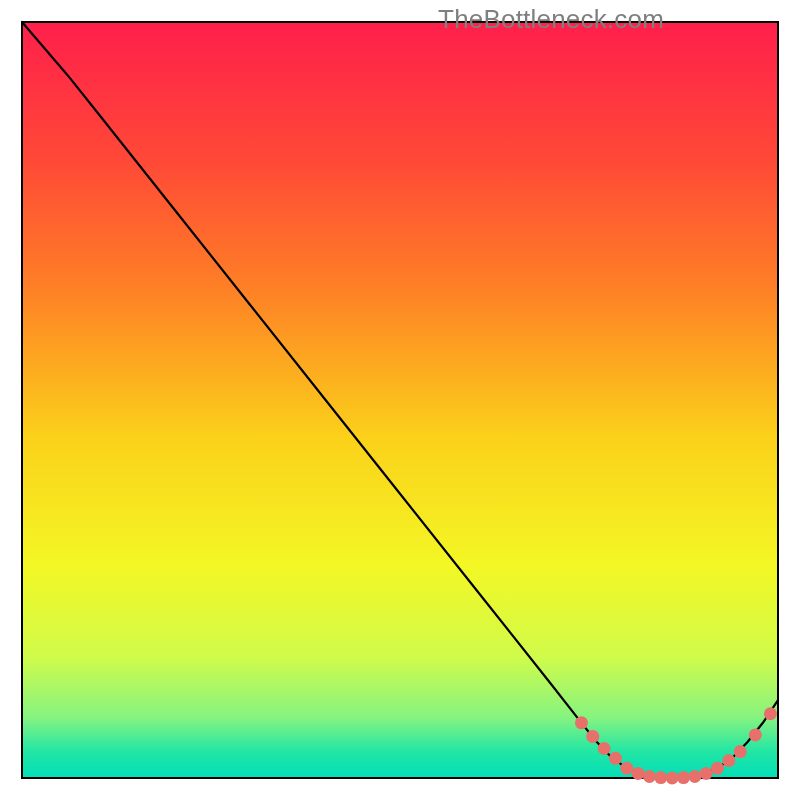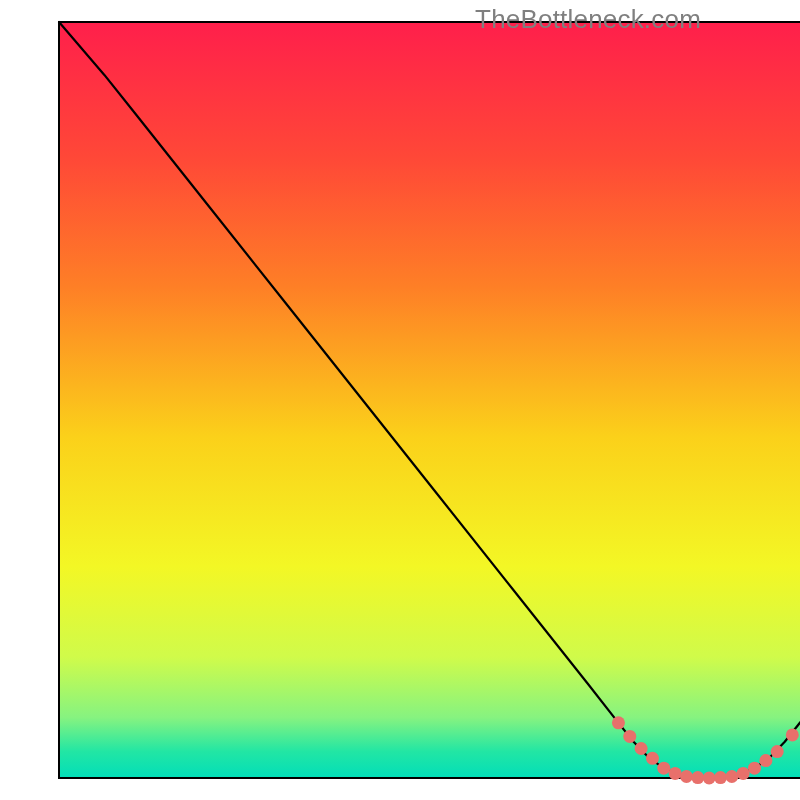--- a/index.html
+++ b/index.html
@@ -8,21 +8,20 @@
     width: 800px;
     height: 800px;
     overflow: hidden;
     background: #ffffff;
     font-family: Arial, Helvetica, sans-serif;
   }
   .stage {
     position: relative;
     width: 678px;
     height: 800px;
-    margin-left: 37px;
   }
   svg.plot {
     position: absolute;
     inset: 0;
     width: 800px;
     height: 800px;
     display: block;
   }
   .watermark {
     position: absolute;

